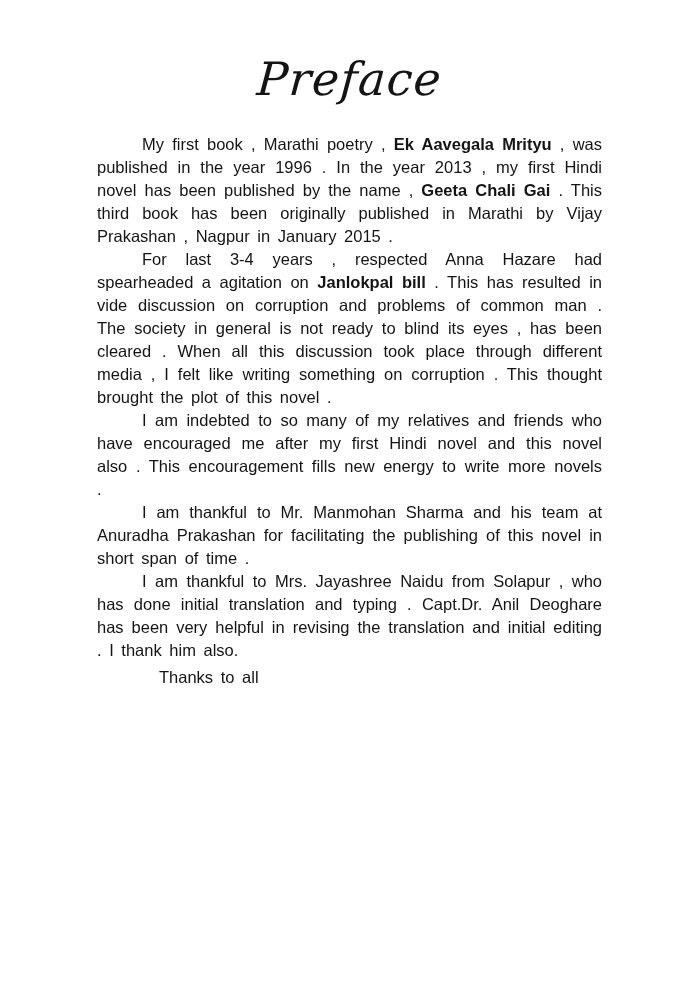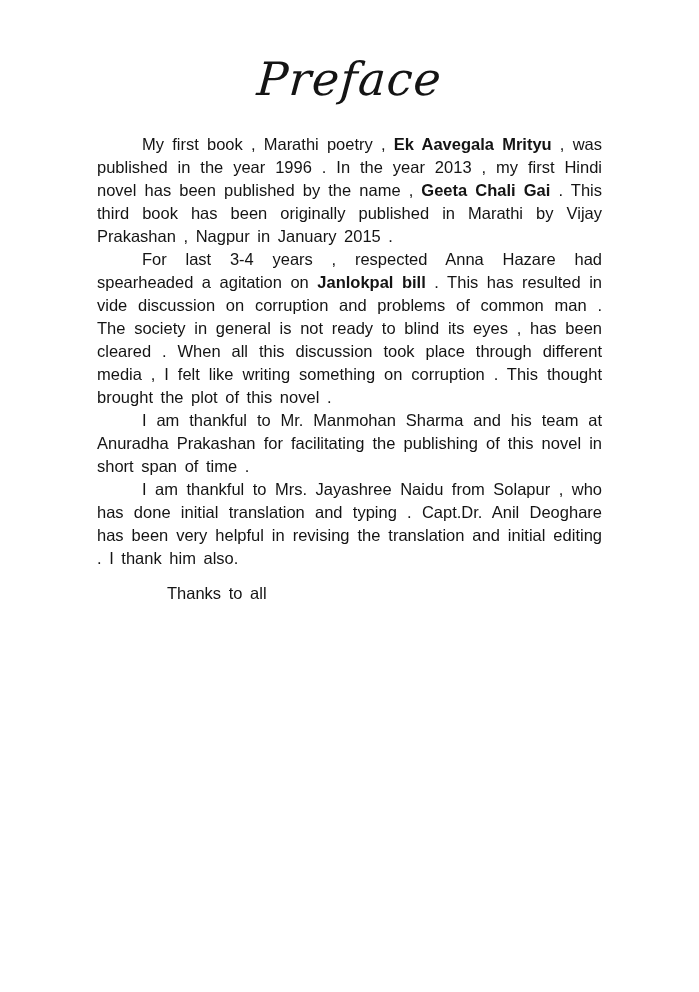--- a/index.html
+++ b/index.html
@@ -41,35 +41,36 @@
   .body-par b {
     font-weight: bold;
   }
   .closing {
     font-family: "Liberation Sans", sans-serif;
     font-size: 16.5px;
     line-height: 23px;
     text-align: left;
     text-indent: 58px;
     word-spacing: 3px;
-    margin: 12px;
+    margin: 4px;
   }
 </style>
 </head>
 <body>
 
 <div class="page">
 
   <h1 class="title">Preface</h1>
 
   <p class="body-par"><span>My first book , Marathi poetry , </span><b>Ek Aavegala Mrityu</b><span> , was published in the year 1996 . In the year 2013 , my first Hindi novel has been published by the name , </span><b>Geeta Chali Gai</b><span> . This third book has been originally published in Marathi by Vijay Prakashan , Nagpur in January 2015 .</span></p>
 
   <p class="body-par"><span>For last 3-4 years , respected Anna Hazare had spearheaded a agitation on </span><b>Janlokpal bill</b><span> . This has resulted in vide discussion on corruption and problems of common man . The society in general is not ready to blind its eyes , has been cleared . When all this discussion took place through different media , I felt like writing something on corruption . This thought brought the plot of this novel .</span></p>
 
 
+  <p class="body-par"><span>I am indebted to so many of my relatives and friends who have encouraged me after my first Hindi novel and this novel also . This encouragement fills new energy to write more novels .</span></p>
 
   <p class="body-par"><span>I am thankful to Mr. Manmohan Sharma and his team at Anuradha Prakashan for facilitating the publishing of this novel in short span of time .</span></p>
 
   <p class="body-par"><span>I am thankful to Mrs. Jayashree Naidu from Solapur , who has done initial translation and typing . Capt.Dr. Anil Deoghare has been very helpful in revising the translation and initial editing . I thank him also.</span></p>
 
 
   <p class="closing">Thanks to all</p>
 
 </div>
 

